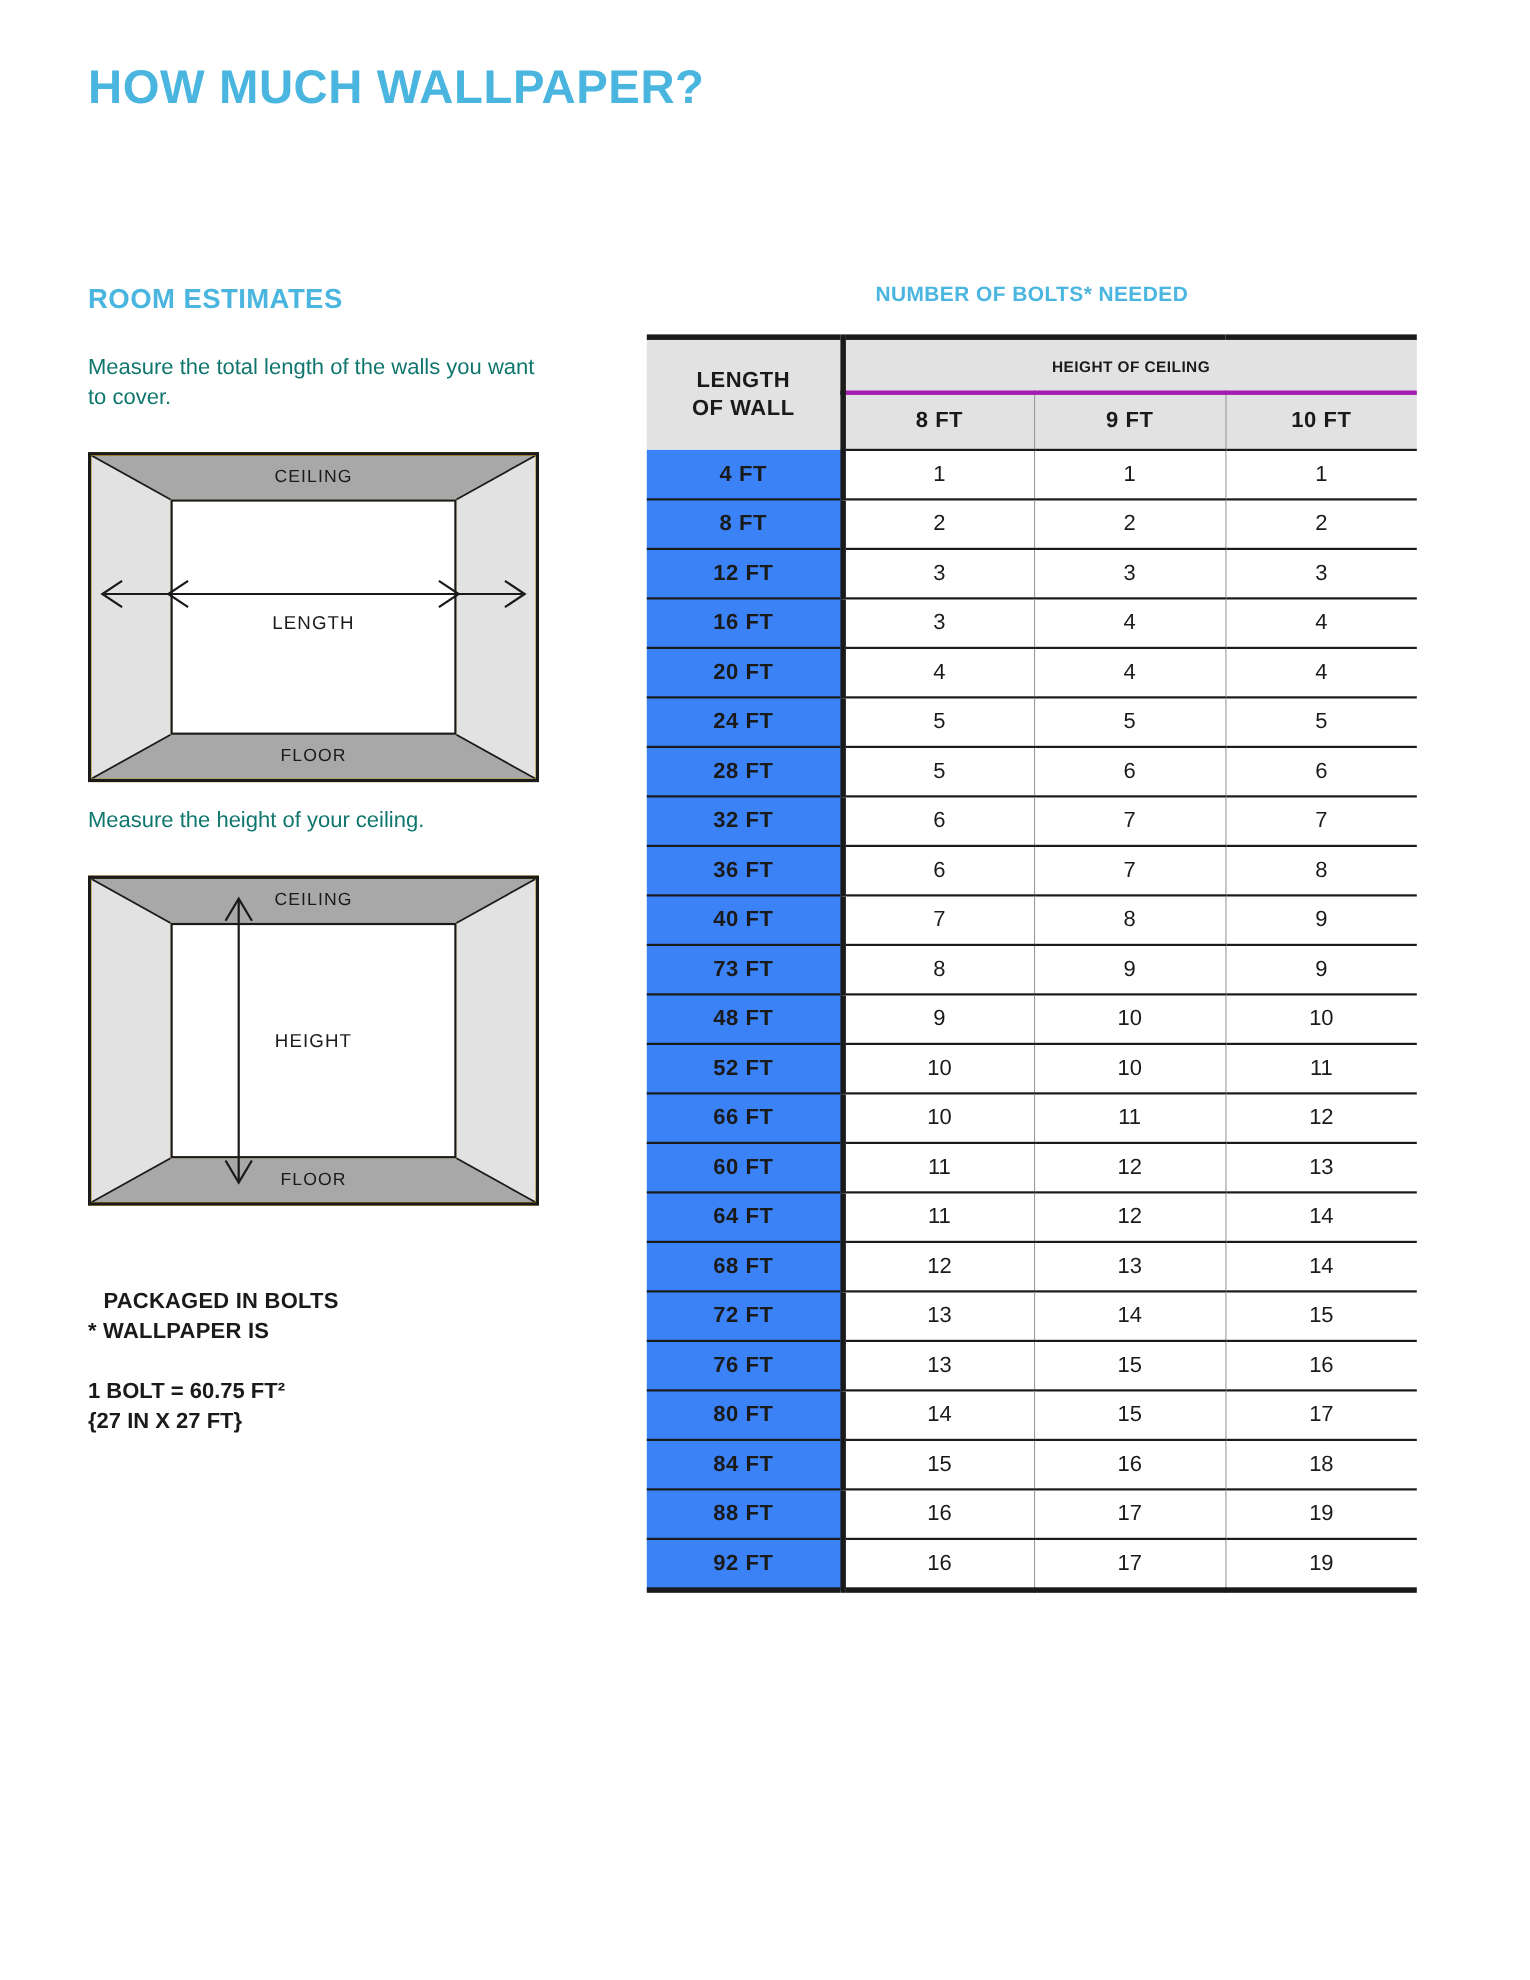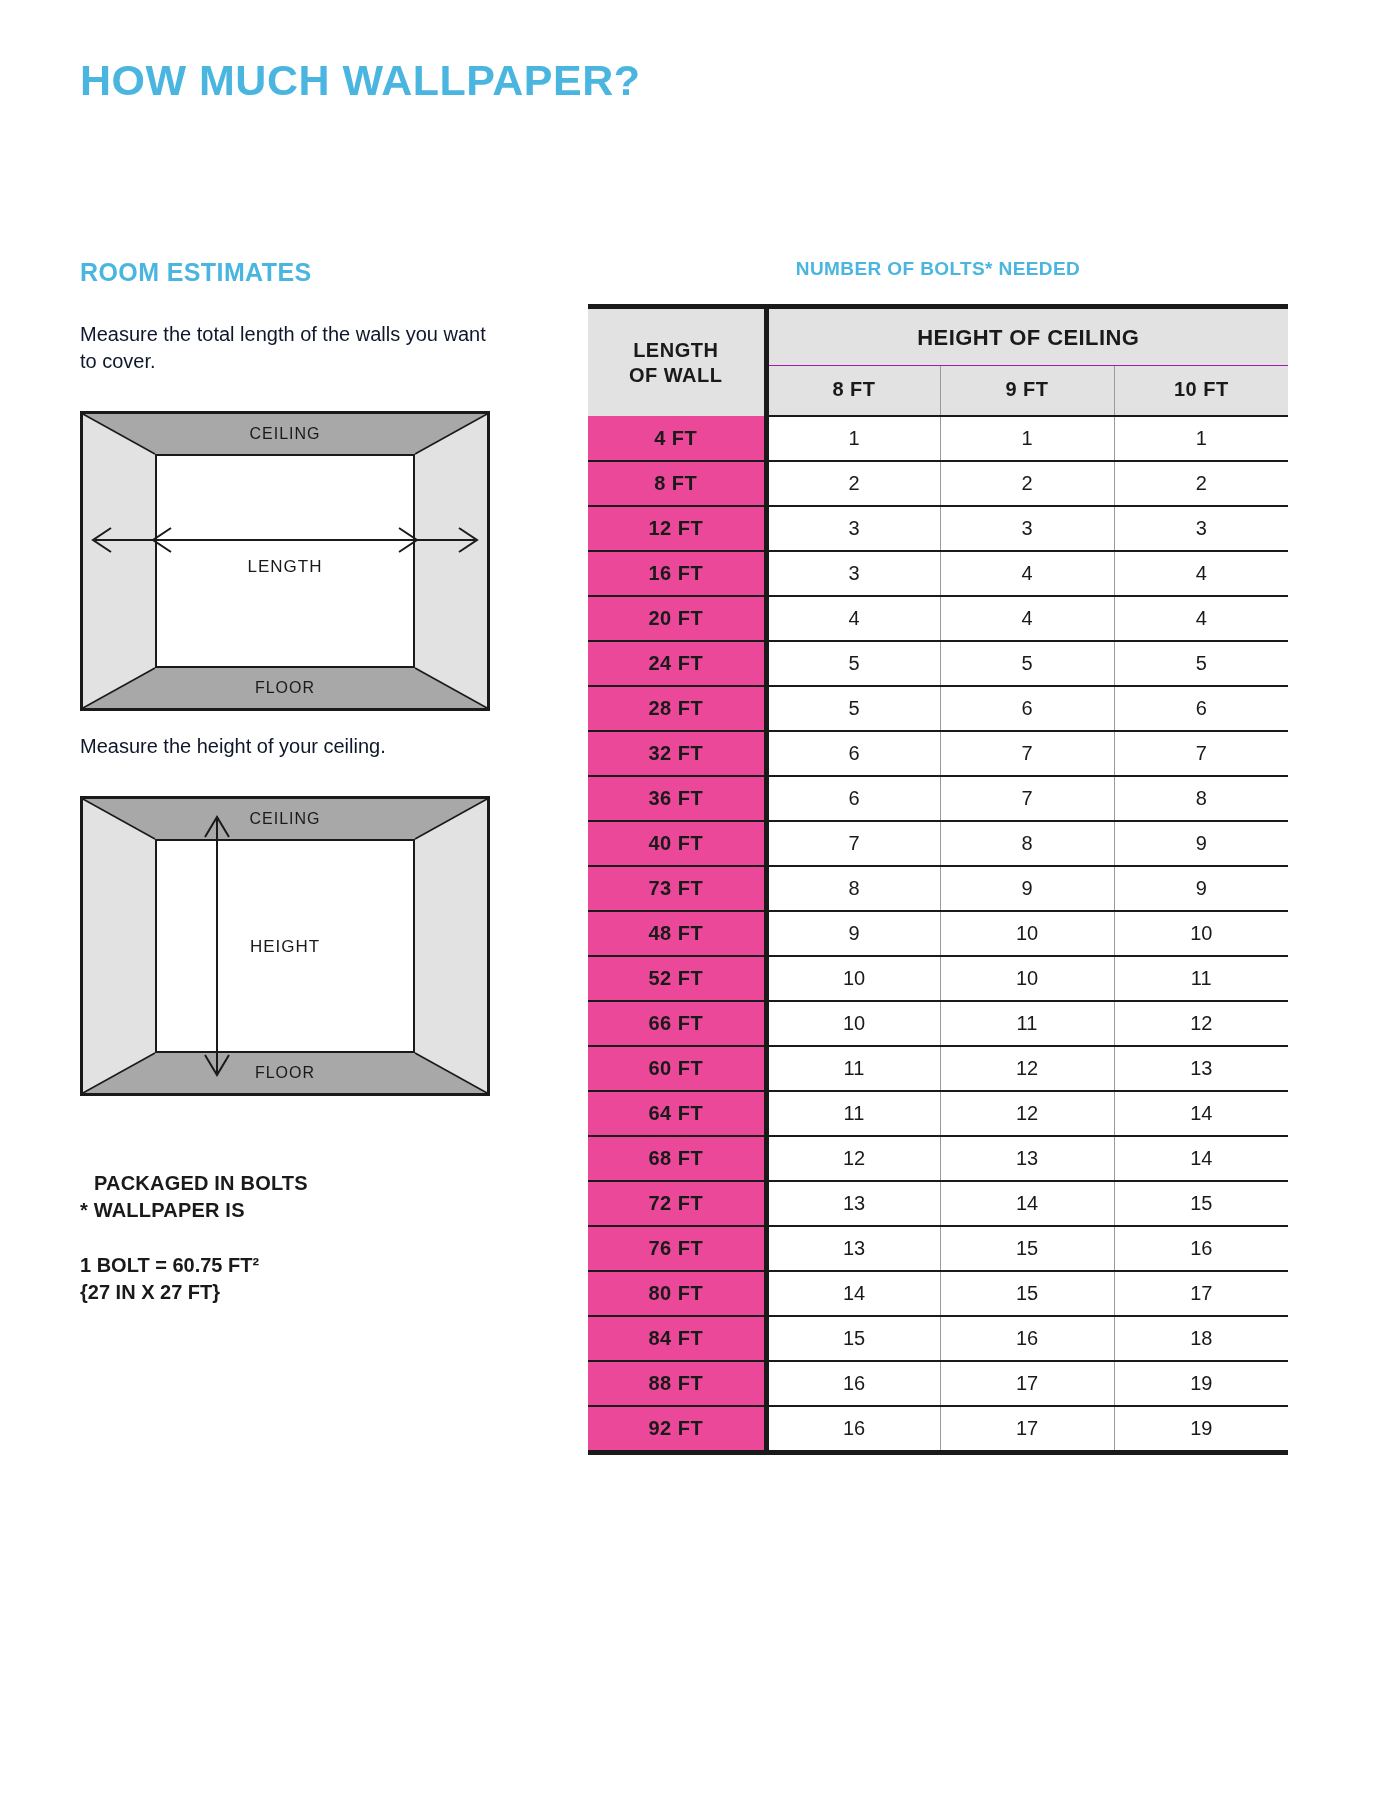--- a/index.html
+++ b/index.html
@@ -33,21 +33,21 @@
   .section-label {
     font-size: 25px;
     font-weight: bold;
     color: #4ab6e0;
     letter-spacing: 0.4px;
     margin-bottom: 34px;
   }
   .instr {
     font-size: 20px;
     line-height: 1.35;
-    color: #0f172a;
+    color: #0f766e;
   }
   
   .room-wrap {
     position: relative;
     width: 410px;
     height: 300px;
     margin: 36px 0 0 0;
   }
   .room {
     position: absolute;
@@ -164,37 +164,37 @@
     font-size: 20px;
     font-weight: bold;
     letter-spacing: 0.5px;
     line-height: 1.25;
     border-right: 5px solid #1a1a1a;
     width: 178px;
     padding: 6px 4px;
   }
   .hdr-hoc {
     background: #e2e2e2;
-    font-size: 22px;
+    font-size: 14px;
     font-weight: bold;
     letter-spacing: 0.4px;
     padding: 16px 0 14px 0;
-    border-bottom: 1px solid #a21caf;
+    border-bottom: 4px solid #a21caf;
   }
   .hdr-sub {
     background: #e2e2e2;
     font-size: 20px;
     font-weight: bold;
     letter-spacing: 0.5px;
     padding: 12px 0 14px 0;
     border-left: 1px solid #9a9a9a;
   }
   .hdr-sub:first-child { border-left: none; }
   .row-head {
-    background: #ec4899;
+    background: #3b82f6;
     font-size: 20px;
     font-weight: bold;
     letter-spacing: 0.5px;
     border-right: 5px solid #1a1a1a;
     border-bottom: 2px solid #1a1a1a;
     padding: 10px 12px;
   }
   .cell {
     font-size: 20px;
     border-bottom: 2px solid #1a1a1a;

